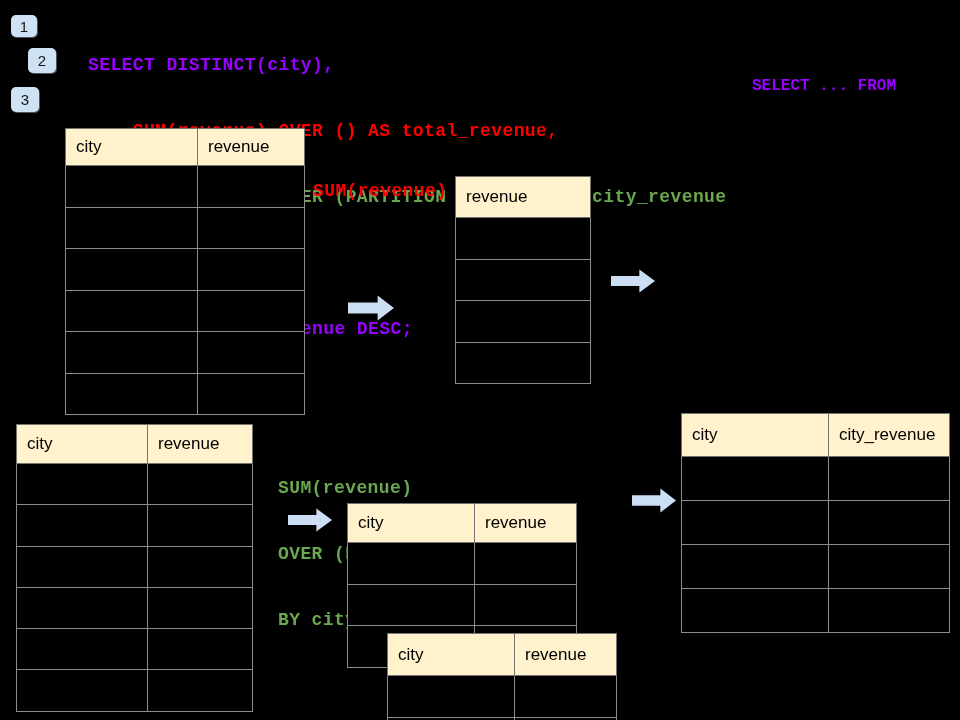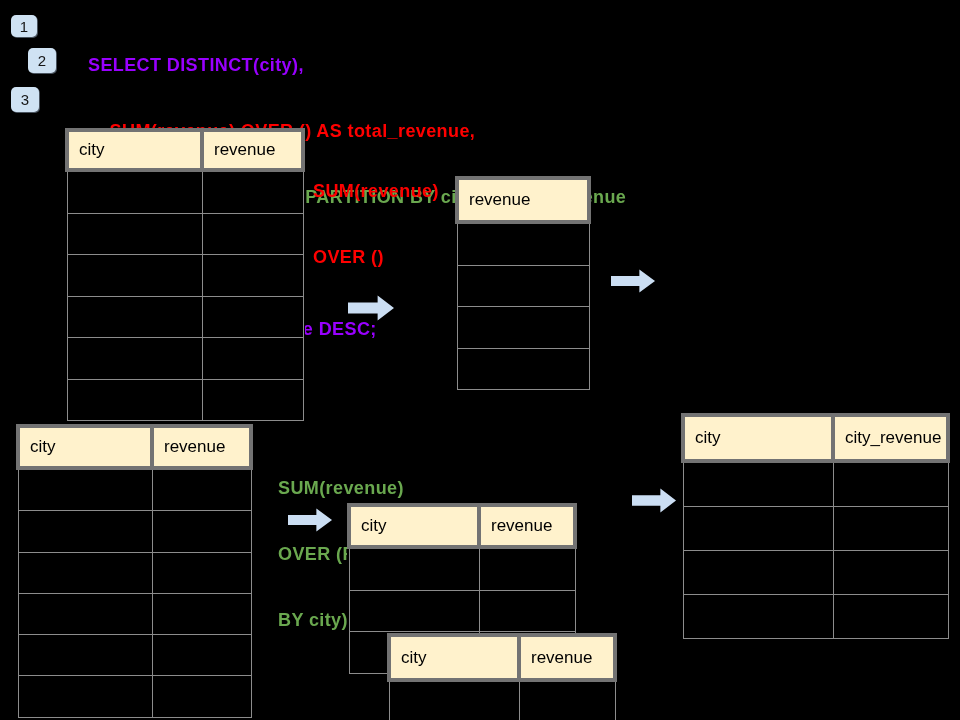--- a/index.html
+++ b/index.html
@@ -4,21 +4,21 @@
 <style>
   html { background:#000; }
   body {
     margin:0; width:960px; height:720px; position:relative;
     background:#000; overflow:hidden;
     font-family:"Liberation Sans", sans-serif;
   }
   .abs { position:absolute; }
   
   .code {
-    font-family:Liberation Sans, sans-serif; font-weight:bold;
+    font-family:Liberation Mono, monospace; font-weight:bold;
     font-size:18px; line-height:22px; white-space:pre; letter-spacing:0.4px;
   }
   .note {
     font-family:"Liberation Mono", monospace; font-weight:bold;
     font-size:16px; line-height:20px; white-space:pre;
   }
   .c-purple { color:#9900FF; }
   .c-red    { color:#FF0000; }
   .c-green  { color:#6AA84F; }
   
@@ -26,21 +26,21 @@
     position:absolute; background:#CFE2F3; border-radius:5px; color:#161616;
     font-size:15px; display:flex; align-items:center; justify-content:center;
     box-shadow:1px 1px 0 #49535e;
   }
   
   .tbl {
     position:absolute; border-collapse:collapse; table-layout:fixed;
     background:#000; border:1px solid #8C8C8C;
   }
   .tbl th {
-    background:#FFF2CC; border:4px solid #737373; color:#000;
+    background:#FFF2CC; border:1px solid #737373; color:#000;
     font-weight:normal; font-size:17px; text-align:left;
     padding:0 0 0 10px; height:var(--hh);
   }
   .tbl td { border:1px solid #8C8C8C; height:var(--rh); padding:0; }
   .arrow { position:absolute; }
   .arrow svg { display:block; width:100%; height:100%; }
 </style>
 </head>
 <body>
 
@@ -50,25 +50,25 @@
 
 <div class="abs code" style="left:88px; top:10px;">
   <div class="c-purple">SELECT DISTINCT(city),</div>
   <div class="c-red">    SUM(revenue) OVER () AS total_revenue,</div>
   <div class="c-green">    SUM(revenue) OVER (PARTITION BY city) as city_revenue</div>
   <div class="c-purple">  FROM rides</div>
   <div class="c-purple">  ORDER by city_revenue DESC;</div>
 </div>
 
 <div class="abs note c-purple" style="left:752px; top:36px;">
+  <div>SELECT ... FROM</div>
 </div>
 
 <div class="abs code c-red" style="left:313px; top:136px;">
   <div>SUM(revenue)</div>
-  <div>OVER ()</div>
 </div>
 
 <div class="abs code c-green" style="left:278px; top:433px;">
   <div>SUM(revenue)</div>
   <div>OVER (PARTITION</div>
   <div>BY city)</div>
 </div>
 
 <table class="tbl" style="left:65px; top:128px; width:240px; --hh:36px; --rh:40.5px;">
   <thead>

